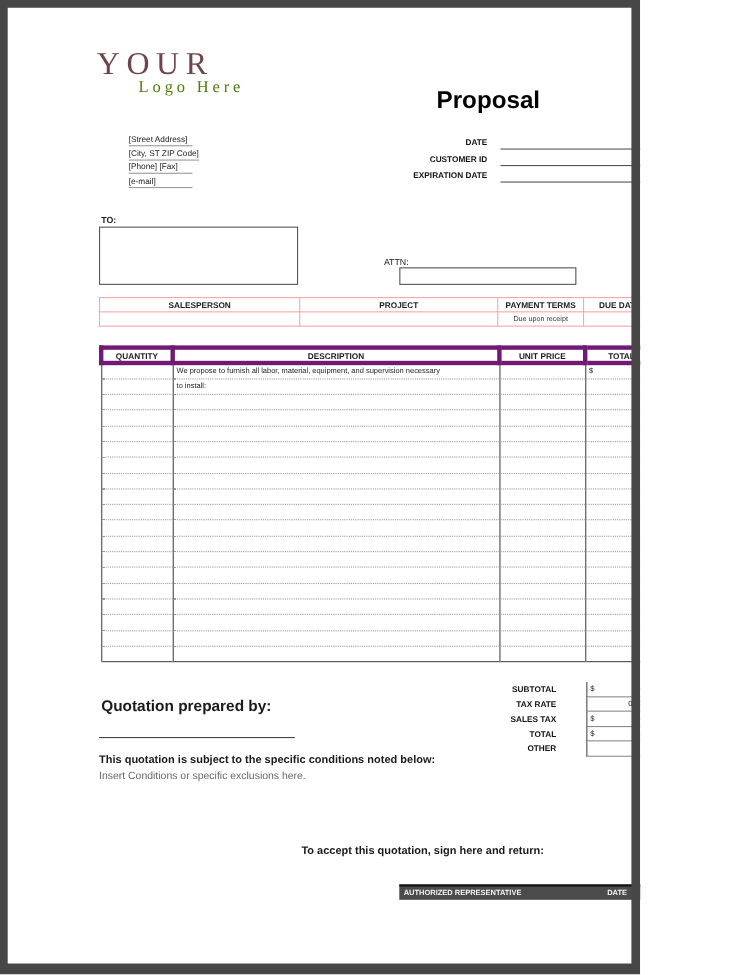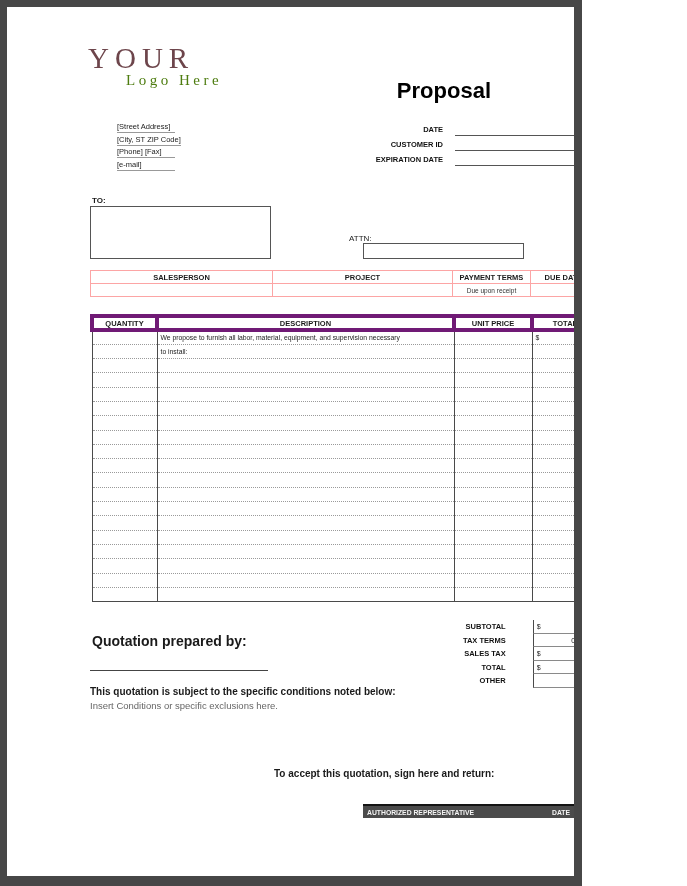--- a/index.html
+++ b/index.html
@@ -311,21 +311,21 @@
 
   <div class="totals">
       <div class="totals-row">
         <div class="totals-label">SUBTOTAL</div>
         <div class="totals-amount">
           <span class="cur">$</span>
           <span class="val dash">-</span>
         </div>
       </div>
       <div class="totals-row">
-        <div class="totals-label">TAX TERMS</div>
+        <div class="totals-label">TAX RATE</div>
         <div class="totals-amount">
           <span class="cur"></span>
           <span class="val">0.00%</span>
         </div>
       </div>
       <div class="totals-row">
         <div class="totals-label">SALES TAX</div>
         <div class="totals-amount">
           <span class="cur">$</span>
           <span class="val dash">-</span>

